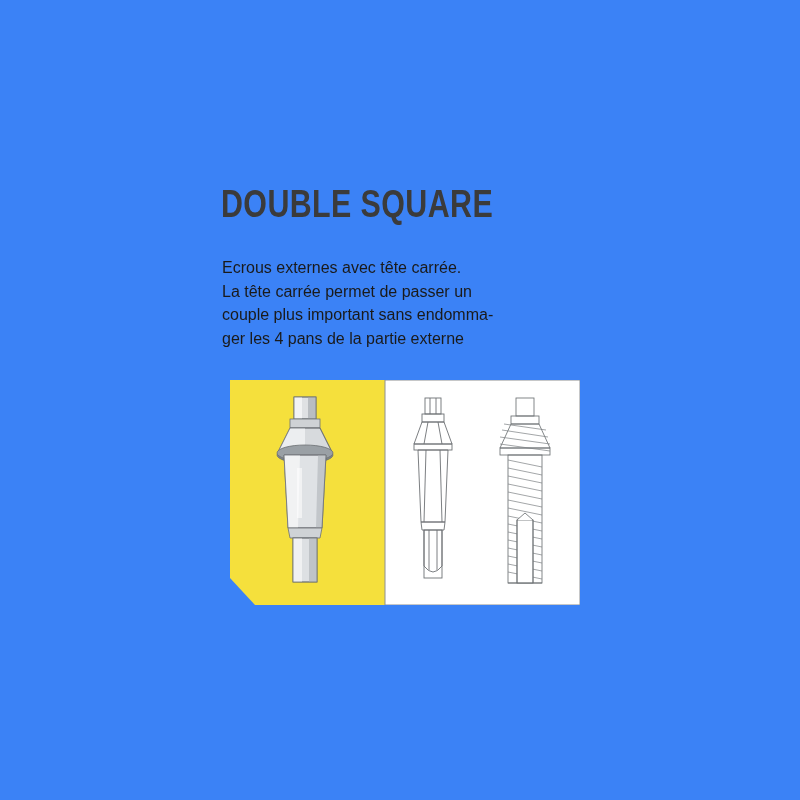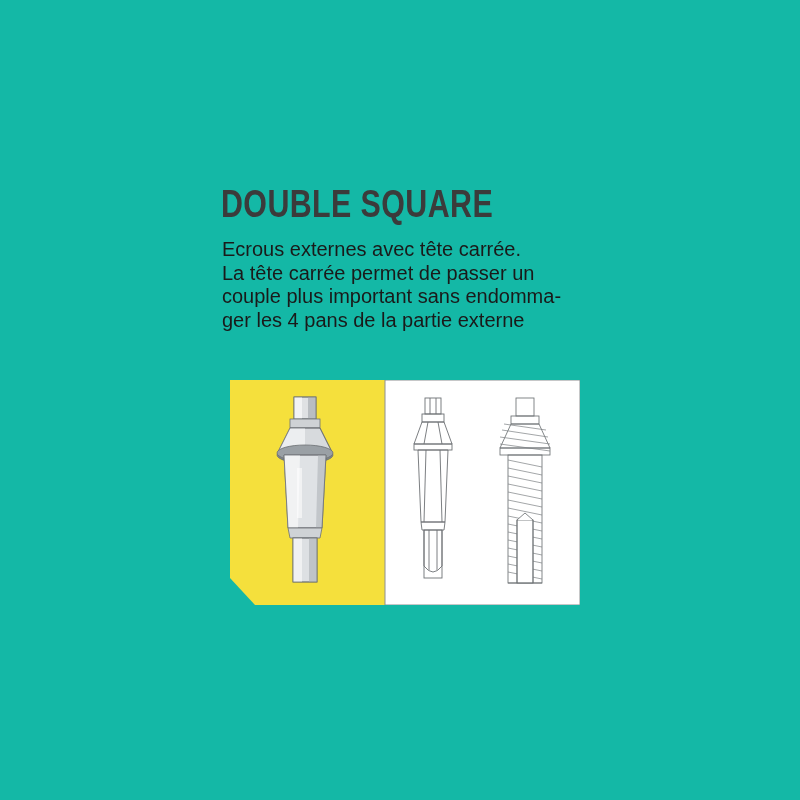--- a/index.html
+++ b/index.html
@@ -12,43 +12,43 @@
     height: 800px;
     position: relative;
     font-family: "Liberation Sans", sans-serif;
     overflow: hidden;
   }
   #page {
     position: absolute;
     left: 0; top: 0;
     width: 800px;
     height: 800px;
-    background: #14b8a6;
+    background: #3b82f6;
   }
   .title {
     position: absolute;
     left: 221px;
     top: 184px;
     font-family: "Liberation Sans", sans-serif;
     font-weight: bold;
     font-size: 38px;
     line-height: 40px;
     letter-spacing: 0.5px;
     color: #3b3b3b;
     transform: scaleX(0.80);
     transform-origin: left top;
     white-space: nowrap;
   }
   .description {
     position: absolute;
     left: 222px;
-    top: 238px;
+    top: 256px;
     width: 360px;
     font-family: "Liberation Sans", sans-serif;
-    font-size: 20px;
+    font-size: 16px;
     line-height: 23.5px;
     color: #1a1a1a;
     white-space: pre-line;
   }
   .figure {
     position: absolute;
     left: 230px;
     top: 380px;
     width: 350px;
     height: 225px;

